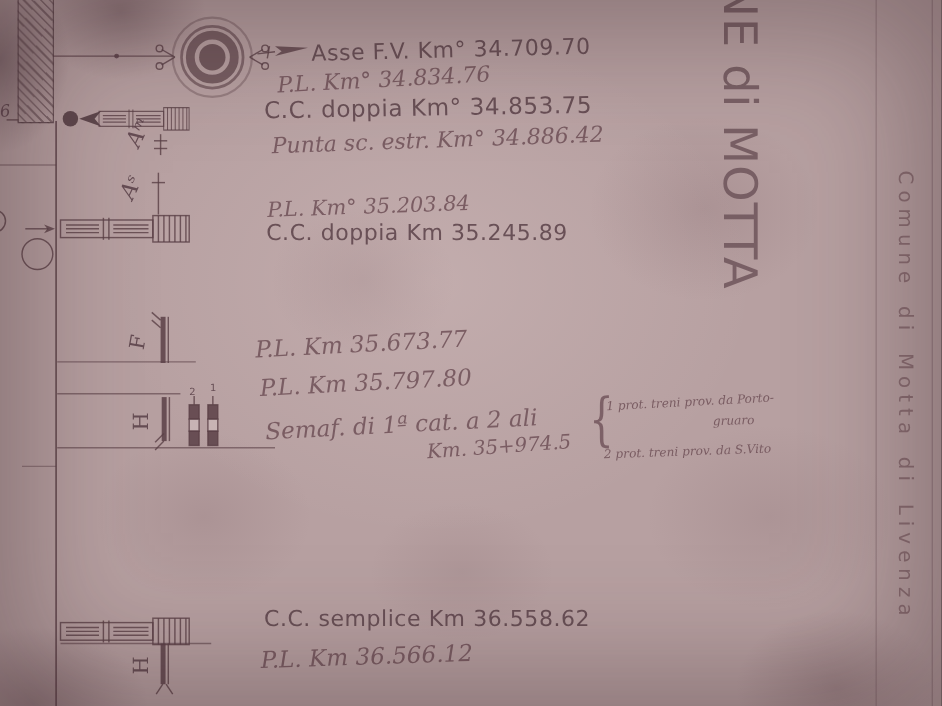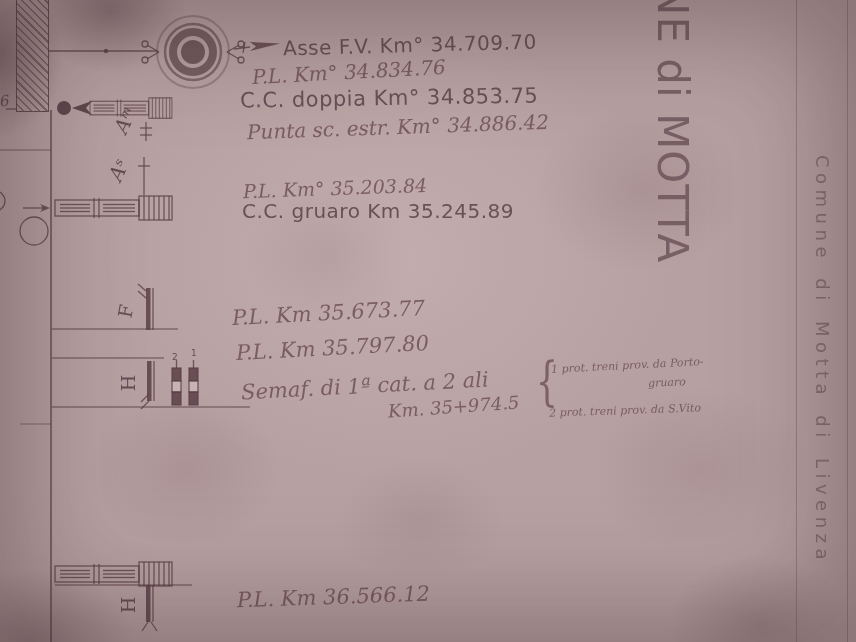--- a/index.html
+++ b/index.html
@@ -212,29 +212,30 @@
       <line x1="148" y1="622" x2="142" y2="631"></line>
       <line x1="151" y1="622" x2="157" y2="631"></line>
     </g>
   </svg>
 
   <span id="t-asse" class="abs lbl-print">Asse F.V. Km° 34.709.70</span>
   <span id="t-pl1" class="abs lbl-script">P.L. Km° 34.834.76</span>
   <span id="t-ccd1" class="abs lbl-print">C.C. doppia Km° 34.853.75</span>
   <span id="t-punta" class="abs lbl-script">Punta sc. estr. Km° 34.886.42</span>
   <span id="t-pl2" class="abs lbl-script">P.L. Km° 35.203.84</span>
-  <span id="t-ccd2" class="abs lbl-print">C.C. gruaro Km 35.245.89</span>
+  <span id="t-ccd2" class="abs lbl-print">C.C. doppia Km 35.245.89</span>
   <span id="t-pl3" class="abs lbl-script">P.L. Km 35.673.77</span>
   <span id="t-pl4" class="abs lbl-script">P.L. Km 35.797.80</span>
   <span id="t-sem" class="abs lbl-script">Semaf. di 1ª cat. a 2 ali</span>
   <span id="t-brace" class="abs">{</span>
   <span id="t-prot1a" class="abs lbl-script lbl-small">1 prot. treni prov. da Porto-</span>
   <span id="t-prot1b" class="abs lbl-script lbl-small">gruaro</span>
   <span id="t-semkm" class="abs lbl-script">Km. 35+974.5</span>
   <span id="t-prot2" class="abs lbl-script lbl-small">2 prot. treni prov. da S.Vito</span>
+  <span id="t-ccs" class="abs lbl-print">C.C. semplice Km 36.558.62</span>
   <span id="t-pl5" class="abs lbl-script">P.L. Km 36.566.12</span>
   <span id="t-six" class="abs">6</span>
 
   <span id="l-am" class="abs sig-lbl">Aᵐ</span>
   <span id="l-as" class="abs sig-lbl">Aˢ</span>
   <span id="l-f" class="abs sig-lbl">F</span>
   <span id="l-h" class="abs sig-lbl">H</span>
   <span id="l-h2" class="abs sig-lbl">H</span>
   <span id="n-w2" class="abs wing-num">2</span>
   <span id="n-w1" class="abs wing-num">1</span>

